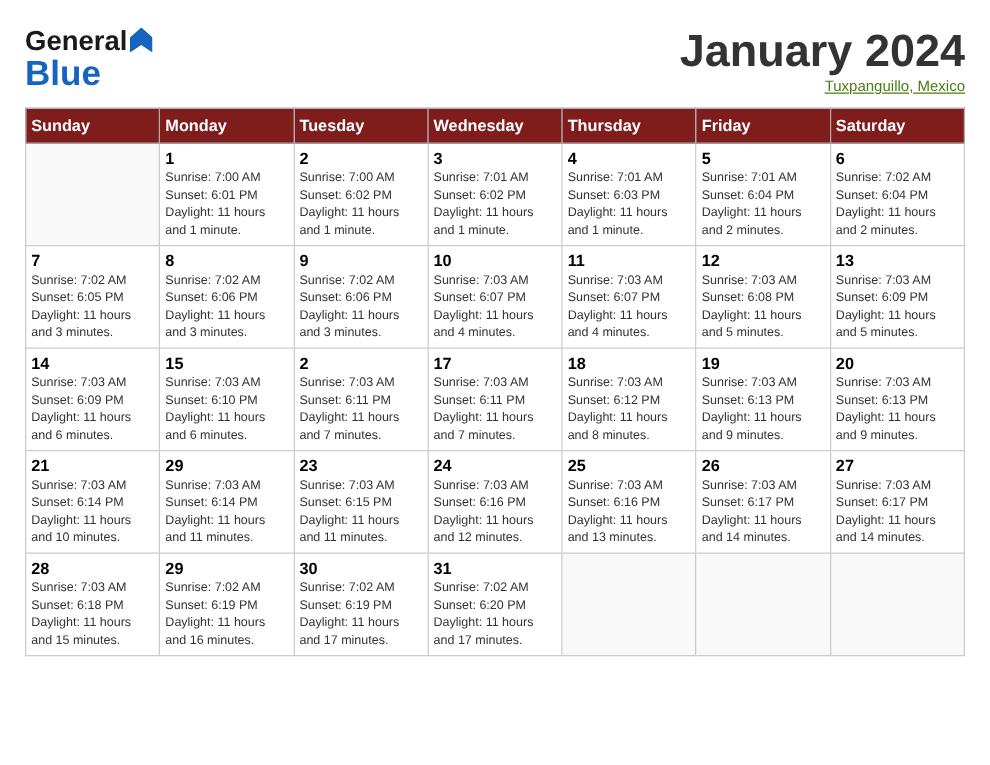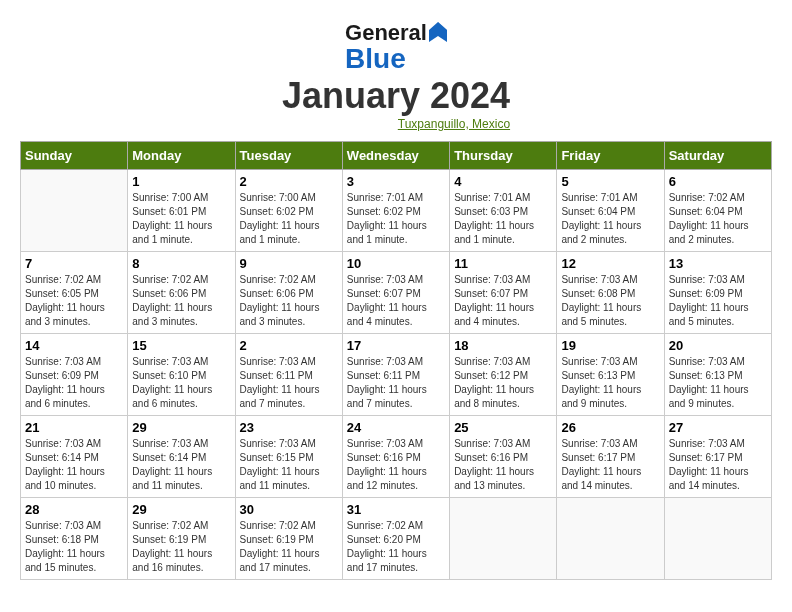--- a/index.html
+++ b/index.html
@@ -6,23 +6,22 @@
     body {
       font-family: Arial, sans-serif;
       background: #fff;
       width: 792px;
       min-height: 612px;
       padding: 20px;
     }
     .header {
       display: flex;
       justify-content: space-between;
-      align-items: center;
+      align-items: flex-start;
       margin-bottom: 10px;
-      flex-direction: column;
     }
     .logo {
       display: flex;
       align-items: center;
     }
     .title-block {
       text-align: right;
     }
     .month-title {
       font-size: 36px;
@@ -33,21 +32,21 @@
       font-size: 12px;
       color: #4d7c0f;
       text-decoration: underline;
     }
     table {
       width: 100%;
       border-collapse: collapse;
       font-size: 11px;
     }
     thead tr th {
-      background-color: #4d7c0f;
+      background-color: #7f1d1d;
       color: #fff;
       padding: 6px 4px;
       text-align: left;
       font-size: 13px;
       font-weight: bold;
       border: 1px solid #aaa;
     }
     tbody tr td {
       border: 1px solid #ccc;
       vertical-align: top;

